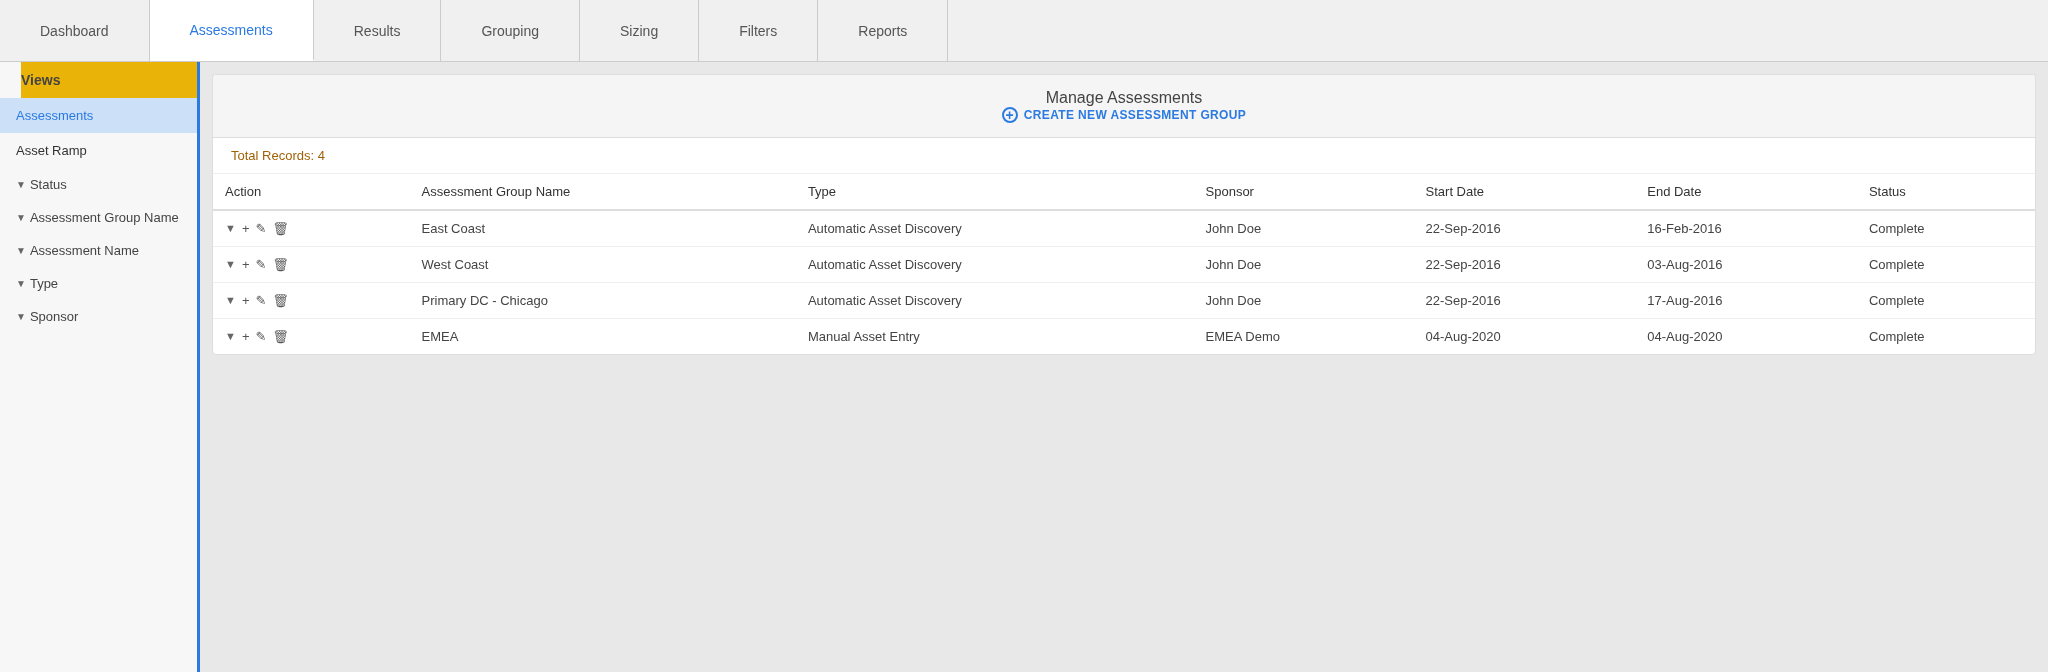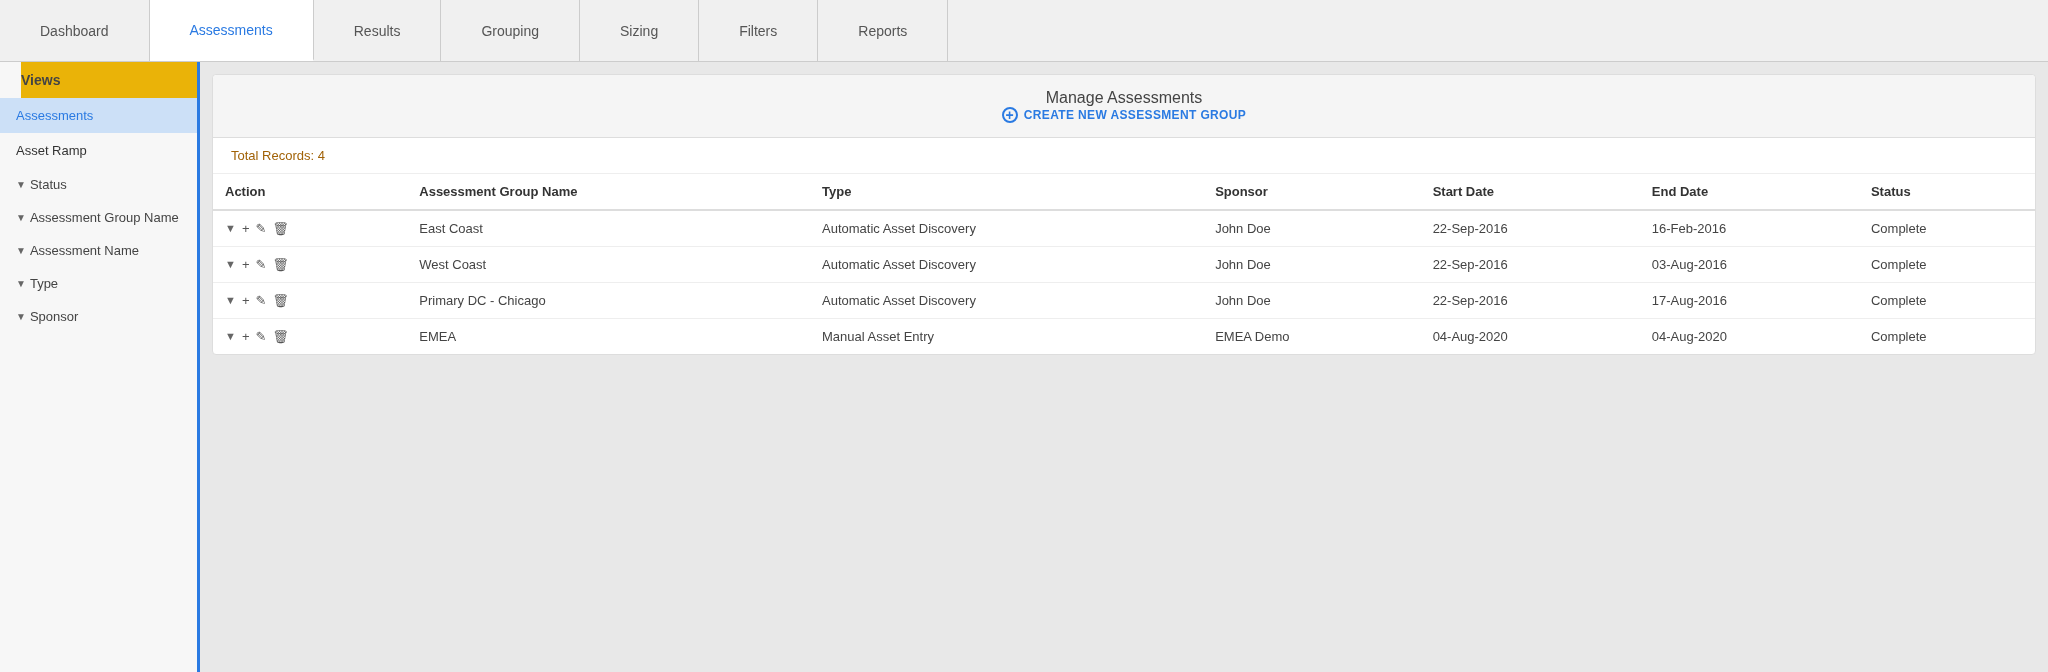--- a/index.html
+++ b/index.html
@@ -148,21 +148,21 @@
 
     
     .assessment-table {
       width: 100%;
       border-collapse: collapse;
     }
     .assessment-table th {
       text-align: left;
       padding: 10px 12px;
       font-size: 13px;
-      font-weight: 700;
+      font-weight: 400;
       color: #333;
       border-bottom: 2px solid #ddd;
       background: #fff;
     }
     .assessment-table td {
       padding: 10px 12px;
       font-size: 13px;
       color: #444;
       border-bottom: 1px solid #eee;
     }

